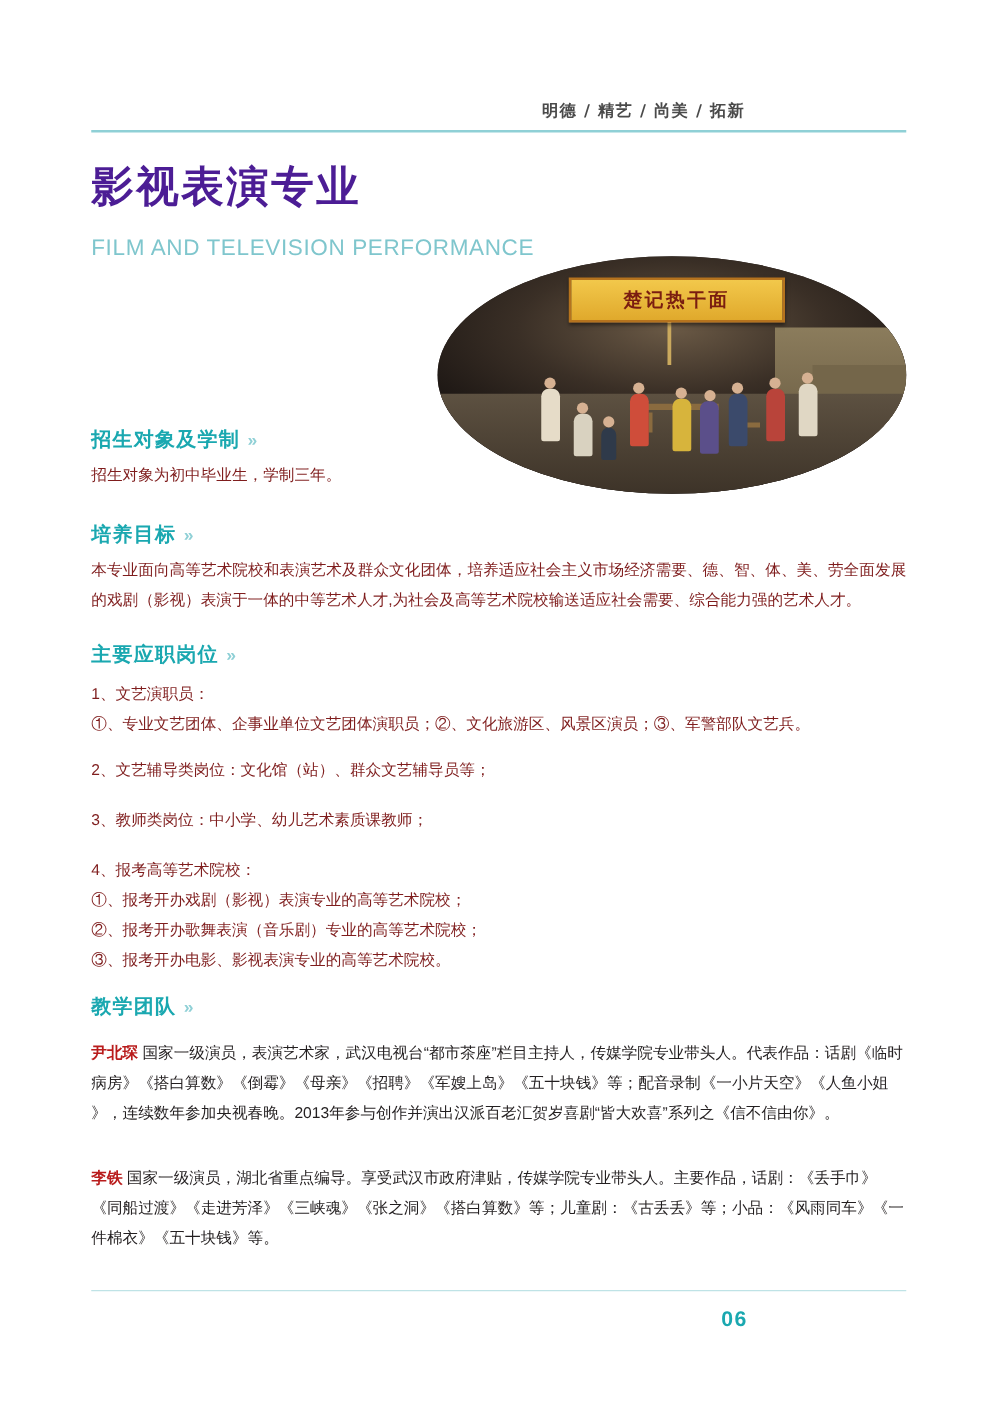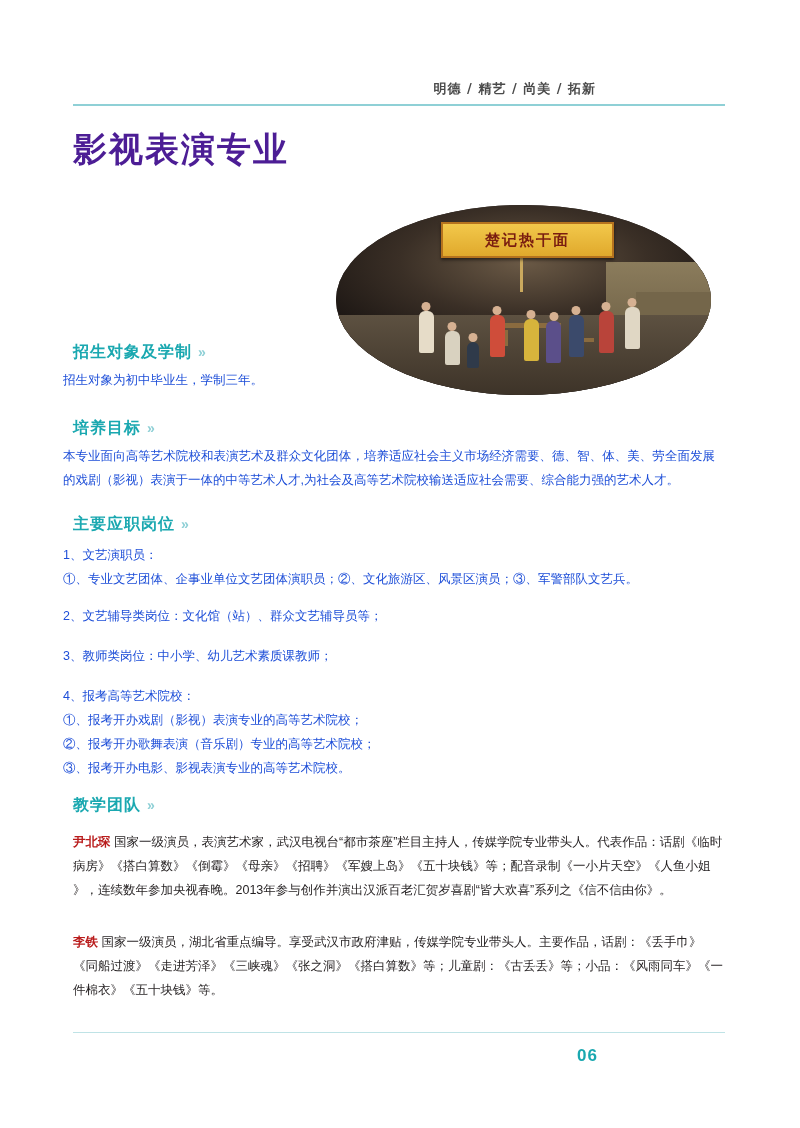--- a/index.html
+++ b/index.html
@@ -60,21 +60,21 @@
     top: 188px;
     font-size: 18px;
     color: #7fc6cd;
     letter-spacing: 0.5px;
     font-family: "Liberation Sans", sans-serif;
   }
 
   
   .photo {
     position: absolute;
-    left: 336px;
+    left: 350px;
     top: 205px;
     width: 375px;
     height: 190px;
     border-radius: 50%;
     overflow: hidden;
     background: #2a2320;
   }
   .photo-inner { position: absolute; inset: 0; }
   .stage-bg {
     position: absolute; inset: 0;
@@ -159,25 +159,25 @@
     white-space: nowrap;
   }
   .sec-h .arrows {
     color: #8fd0d6;
     font-weight: bold;
     font-size: 14px;
     margin-left: 6px;
   }
   .body-p {
     position: absolute;
-    left: 63px;
+    left: 73px;
     width: 652px;
     font-size: 12.5px;
     line-height: 24px;
-    color: #1d4ed8;
+    color: #7f1d1d;
     text-align: justify;
   }
   .body-p.narrow { width: 560px; }
 
   .teacher {
     position: absolute;
     left: 73px;
     width: 652px;
     font-size: 12.5px;
     line-height: 24px;
@@ -208,20 +208,21 @@
 </style>
 </head>
 <body>
 
 <div class="page">
 
   <div class="motto">明德 / 精艺 / 尚美 / 拓新</div>
   <div class="header-rule"></div>
 
   <div class="title-cn">影视表演专业</div>
+  <div class="title-en">FILM AND TELEVISION  PERFORMANCE</div>
 
   <div class="photo">
     <div class="photo-inner">
       <div class="stage-bg"></div>
       <div class="platform-r"></div>
       <div class="platform-r2"></div>
       <div class="floor"></div>
 
       <div class="pole"></div>
       <div class="banner">

